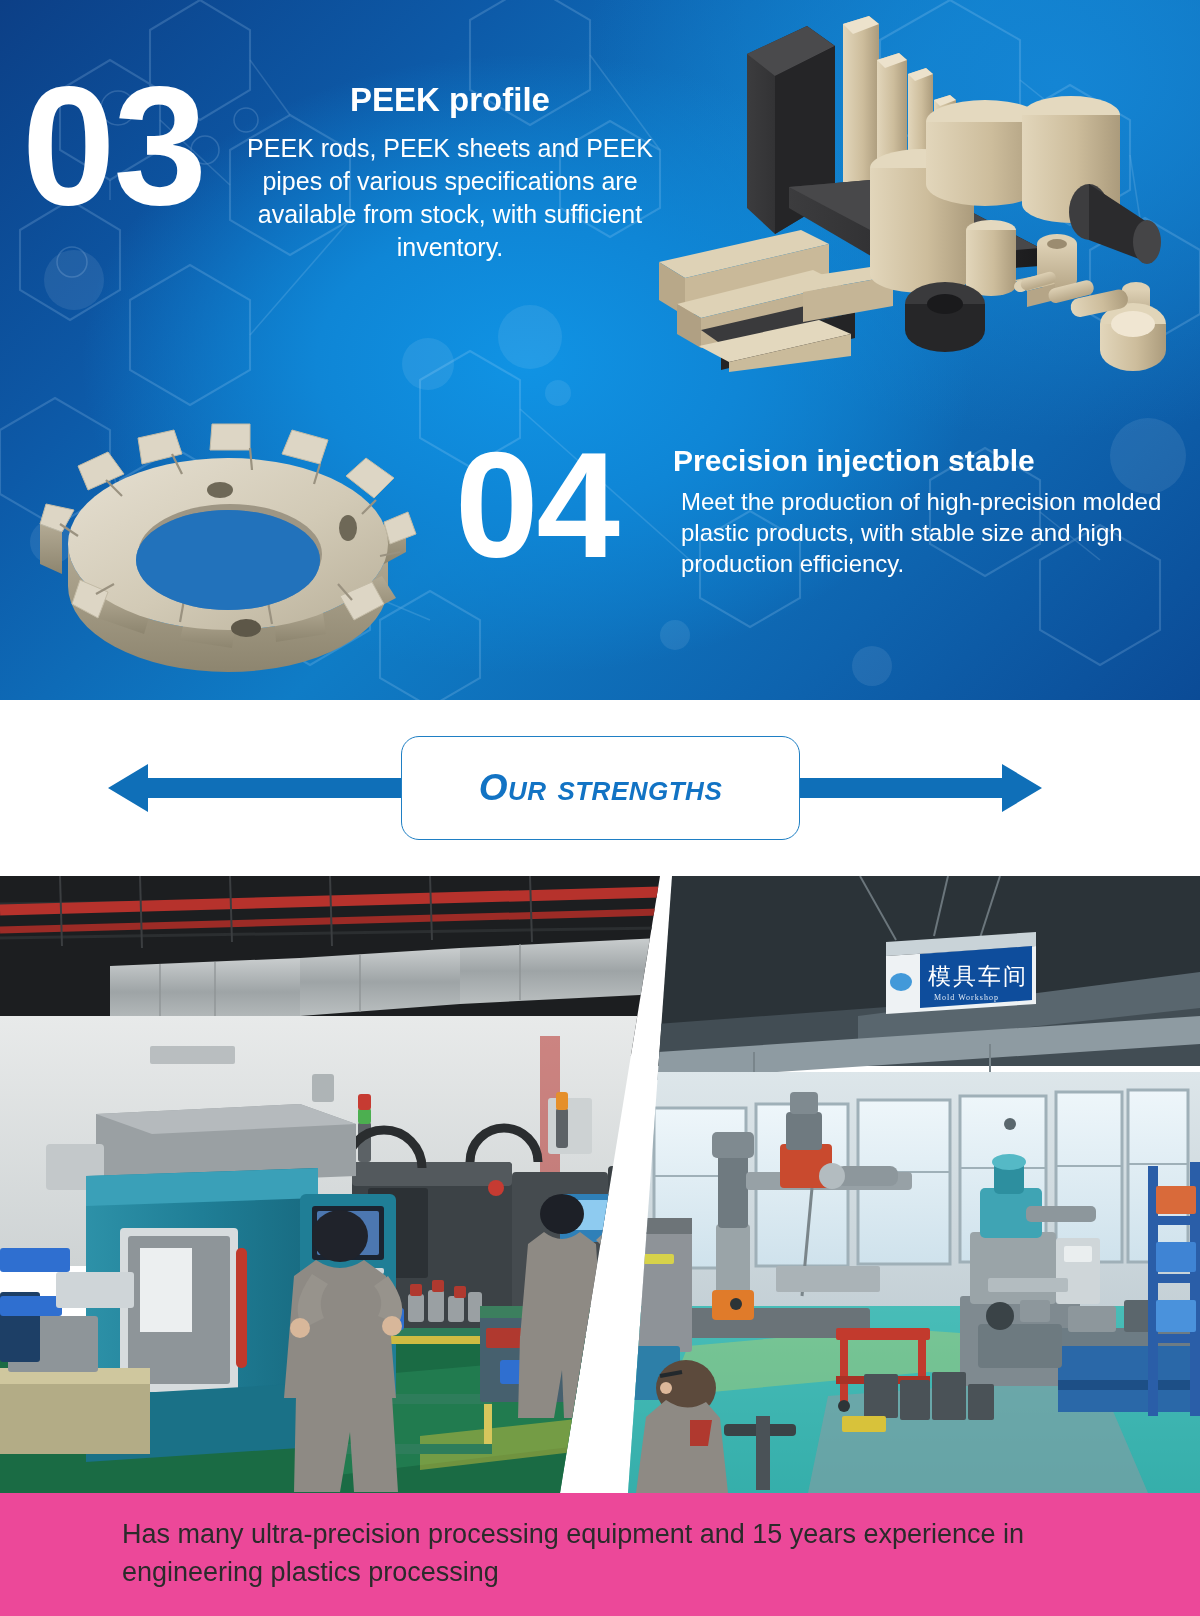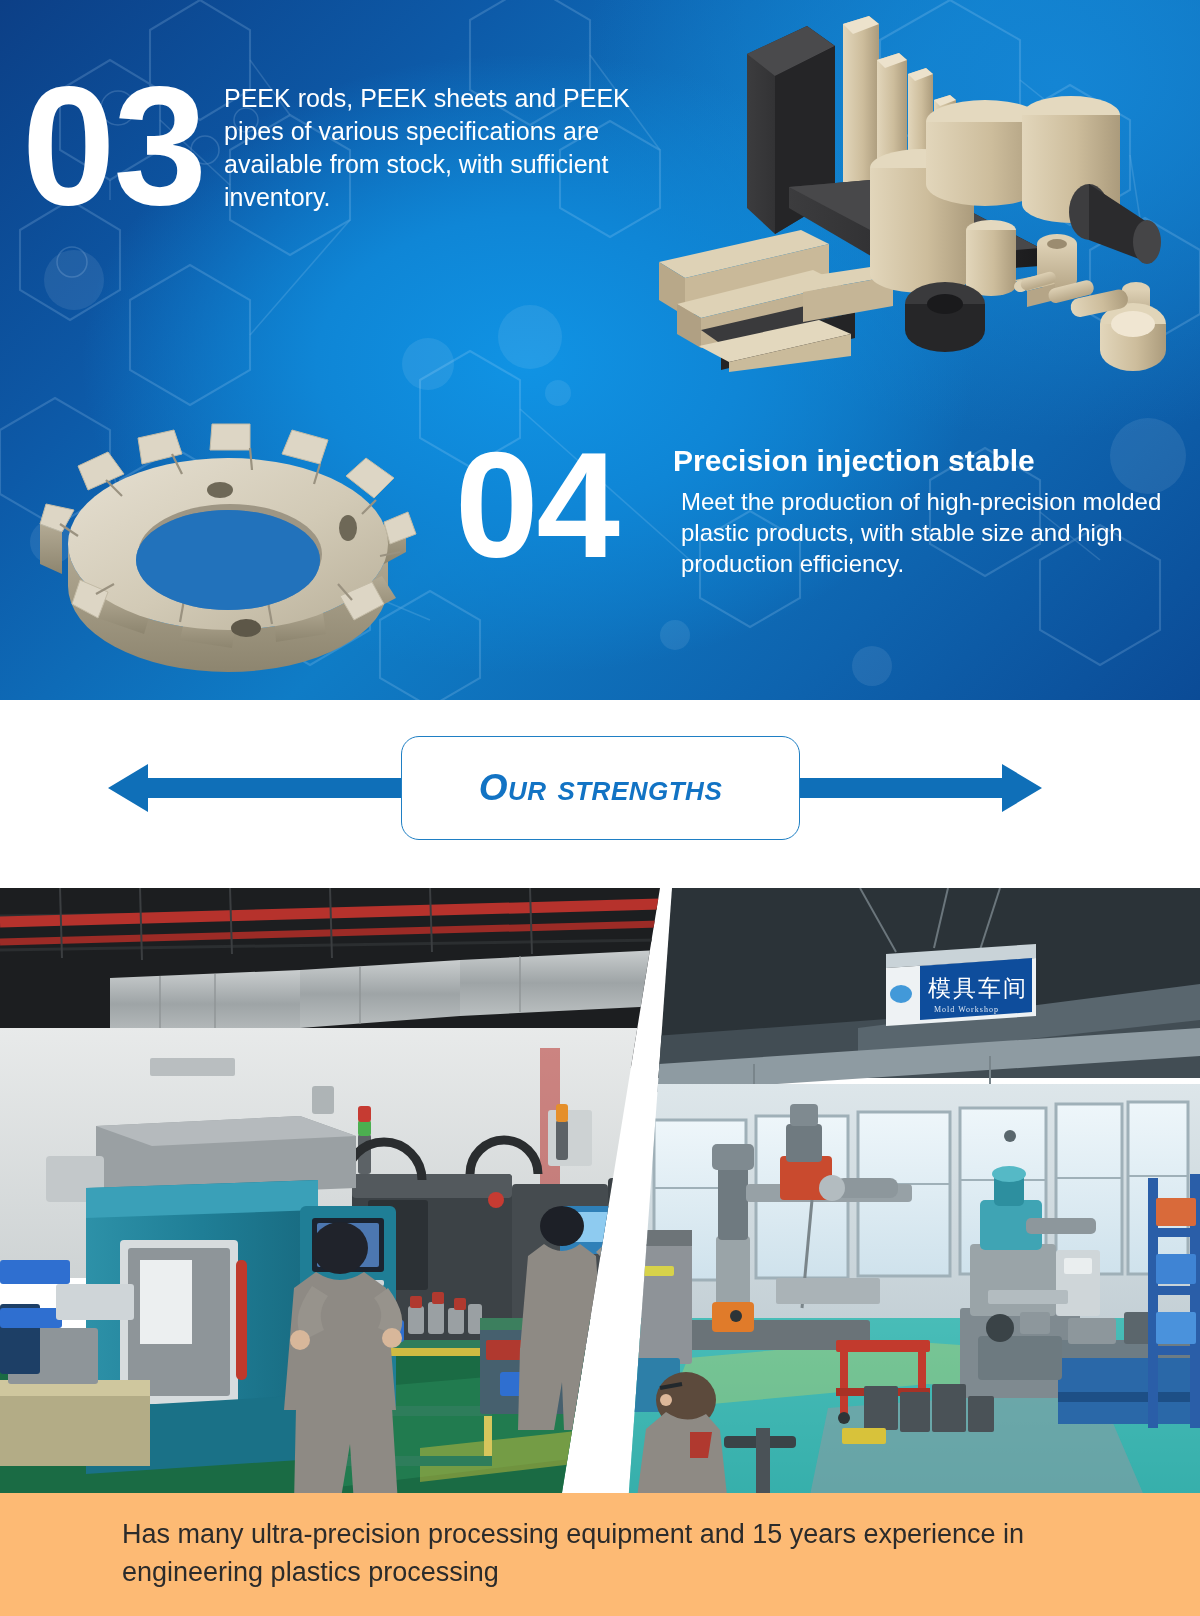--- a/index.html
+++ b/index.html
@@ -19,21 +19,21 @@
     background:
       radial-gradient(ellipse 620px 430px at 44% 52%, #1093e4 0%, #0f86d6 34%, rgba(15,118,196,0) 72%),
       radial-gradient(ellipse 700px 520px at 88% 12%, #1485d4 0%, rgba(17,110,190,0) 68%),
       linear-gradient(135deg, #0c3f86 0%, #0d5aa8 26%, #0f7cc6 52%, #0e63ae 78%, #0b4b96 100%);
   }
   .hex-layer { position:absolute; inset:0; opacity:.34; }
   .hex-layer svg { display:block; width:100%; height:100%; }
   .dot { position:absolute; border-radius:50%; background:rgba(255,255,255,.085); }
 
   
-  .blk03 { position:absolute; left:22px; top:74px; width:660px; height:270px; }
+  .blk03 { position:absolute; left:22px; top:74px; width:660px; height:270px;text-align:center; }
   .bignum {
     position:absolute; left:0; top:-12px;
     font-size:168px; line-height:168px; font-weight:700; color:#fff;
     letter-spacing:-2px;
   }
   .blk03 .txtcol { position:absolute; left:202px; top:8px; width:452px; }
   .h-title {
     color:#fff; font-size:33px; font-weight:700; line-height:1.1;
     margin-bottom:14px; white-space:nowrap;
   }
@@ -68,28 +68,28 @@
     border:1.6px solid #1f7fc4; border-radius:18px; background:#fff;
     display:flex; align-items:center; justify-content:center;
   }
   .strength-label {
     color:#1273c4; font-size:37px; font-weight:700; font-style:italic;
     font-variant:small-caps; letter-spacing:.5px; white-space:nowrap;
   }
 
   
   .photos { position:relative; width:1200px; height:617px; background:#fff; overflow:hidden; }
-  .photo { position:absolute; top:12px; height:696px; overflow:hidden; }
+  .photo { position:absolute; top:0; height:696px; overflow:hidden; }
   .photo svg { display:block; }
   .ph-left  { left:0;   width:660px; clip-path:polygon(0 0, 660px 0, 560px 617px, 0 617px); }
   .ph-right { left:628px; width:572px; clip-path:polygon(44px 0, 572px 0, 572px 617px, 0 617px); }
 
   
   .caption {
-    position:relative; width:1200px; height:123px; background:#fdba74;
+    position:relative; width:1200px; height:123px; background:#ec4899;
     padding:22px 120px 0 122px;
   }
   .caption p {
     color:#2b2b2b; font-size:27px; line-height:1.42; font-weight:400;
   }
 </style>
 </head>
 <body>
 
 <div class="page">
@@ -312,20 +312,21 @@
           <ellipse cx="-8" cy="-48" rx="13" ry="8" fill="#6e6857"></ellipse>
           <ellipse cx="120" cy="-10" rx="9" ry="13" fill="#6e6857"></ellipse>
           <ellipse cx="18" cy="90" rx="15" ry="9" fill="#5d5748"></ellipse>
         </g>
       </svg>
     </div>
 
     <div class="blk03">
       <div class="bignum">03</div>
       <div class="txtcol">
+        <div class="h-title">PEEK profile</div>
         <div class="h-body">PEEK rods, PEEK sheets and PEEK pipes of various specifications are available from stock, with sufficient inventory.</div>
       </div>
     </div>
 
     <div class="blk04">
       <div class="bignum">04</div>
       <div class="txtcol">
         <div class="h-title">Precision injection stable</div>
         <div class="h-body">Meet the production of high-precision molded plastic products, with stable size and high production efficiency.</div>
       </div>

